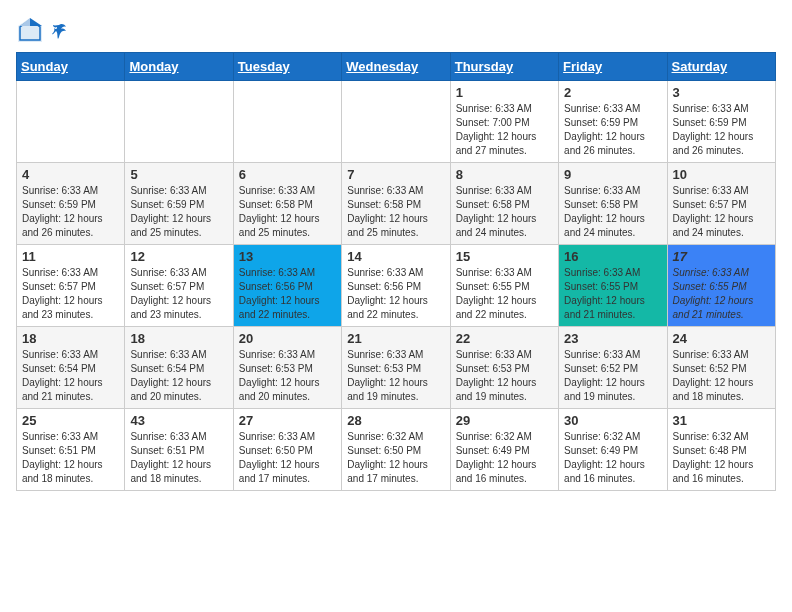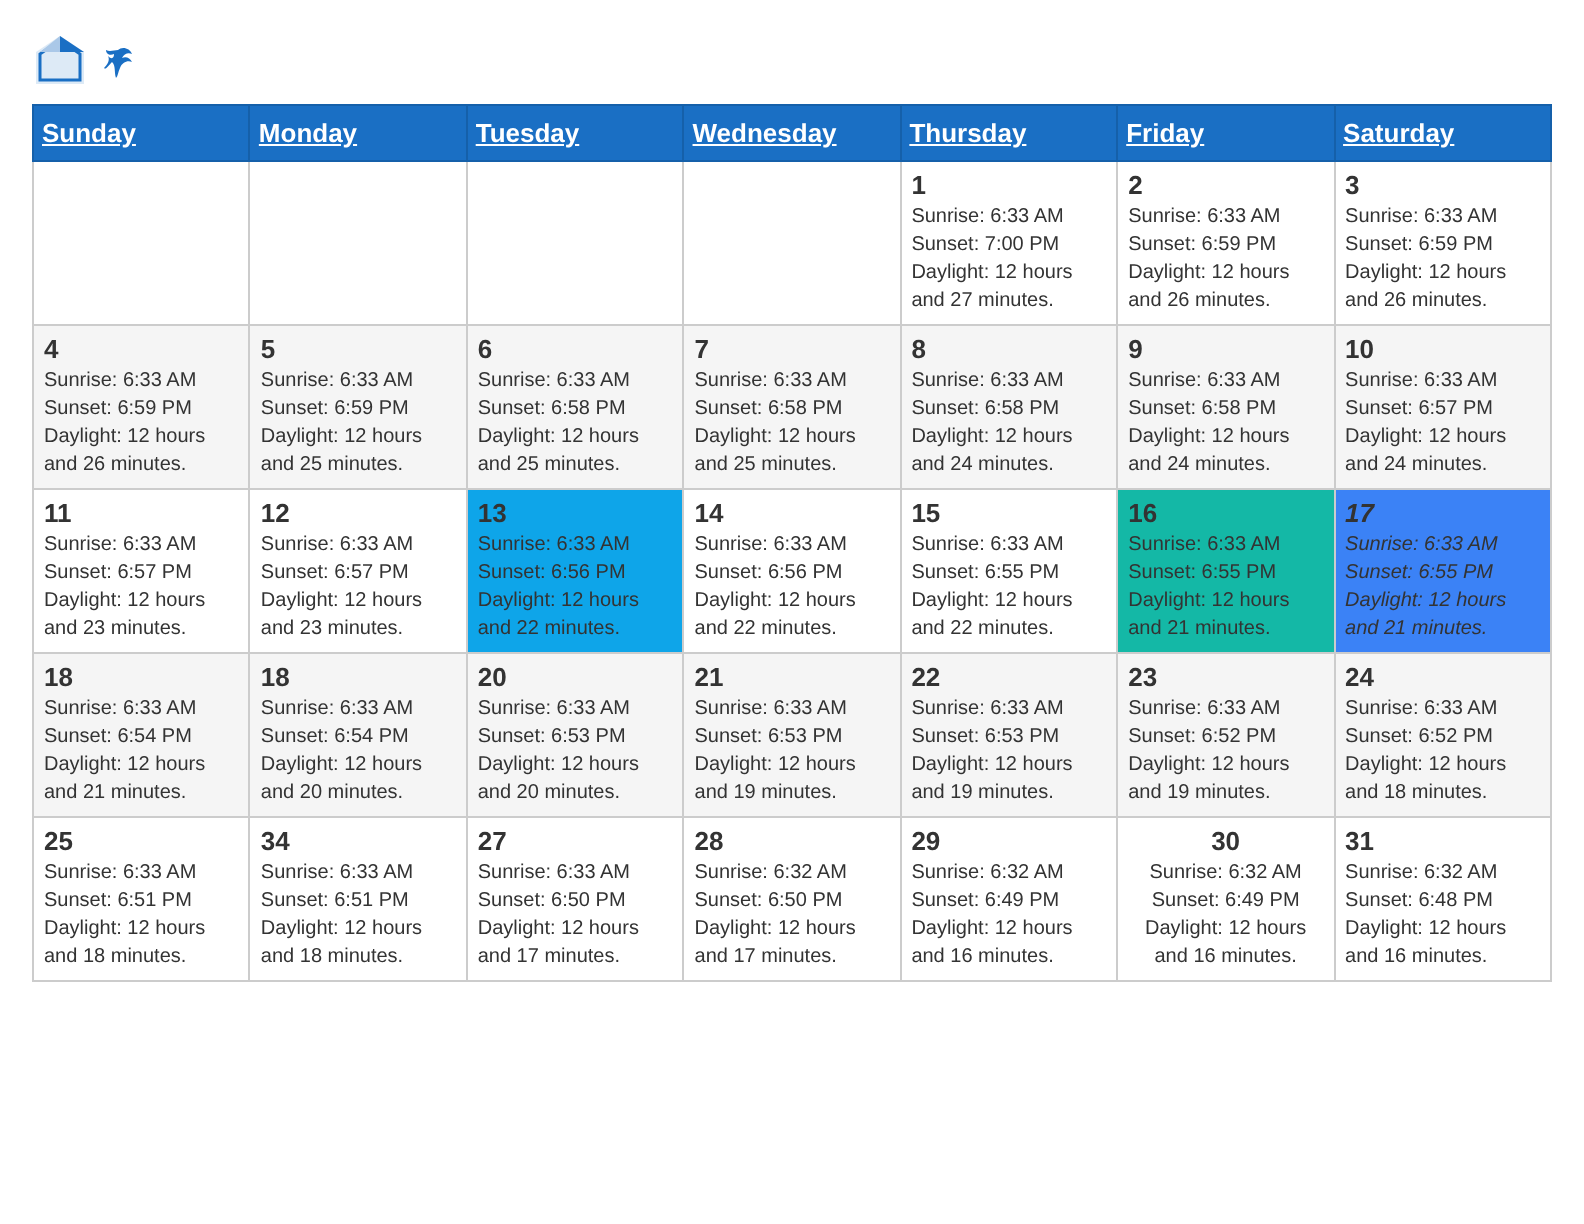--- a/index.html
+++ b/index.html
@@ -316,21 +316,21 @@
       </tr>
       <tr>
         <td style="background: rgb(255, 255, 255); margin-top: 16px;">
           <span class="day-num">25</span>
           <div class="day-info">Sunrise: 6:33 AM
 Sunset: 6:51 PM
 Daylight: 12 hours
 and 18 minutes.</div>
         </td>
         <td style="background: rgb(255, 255, 255);">
-          <span class="day-num">34</span>
+          <span class="day-num">43</span>
           <div class="day-info">Sunrise: 6:33 AM
 Sunset: 6:51 PM
 Daylight: 12 hours
 and 18 minutes.</div>
         </td>
         <td style="background: rgb(255, 255, 255);">
           <span class="day-num">27</span>
           <div class="day-info">Sunrise: 6:33 AM
 Sunset: 6:50 PM
 Daylight: 12 hours
@@ -343,21 +343,21 @@
 Daylight: 12 hours
 and 17 minutes.</div>
         </td>
         <td style="background: rgb(255, 255, 255);">
           <span class="day-num">29</span>
           <div class="day-info">Sunrise: 6:32 AM
 Sunset: 6:49 PM
 Daylight: 12 hours
 and 16 minutes.</div>
         </td>
-        <td style="background: rgb(255, 255, 255); text-align: center;">
+        <td style="background: rgb(255, 255, 255);">
           <span class="day-num">30</span>
           <div class="day-info">Sunrise: 6:32 AM
 Sunset: 6:49 PM
 Daylight: 12 hours
 and 16 minutes.</div>
         </td>
         <td style="background: rgb(255, 255, 255);">
           <span class="day-num">31</span>
           <div class="day-info">Sunrise: 6:32 AM
 Sunset: 6:48 PM

